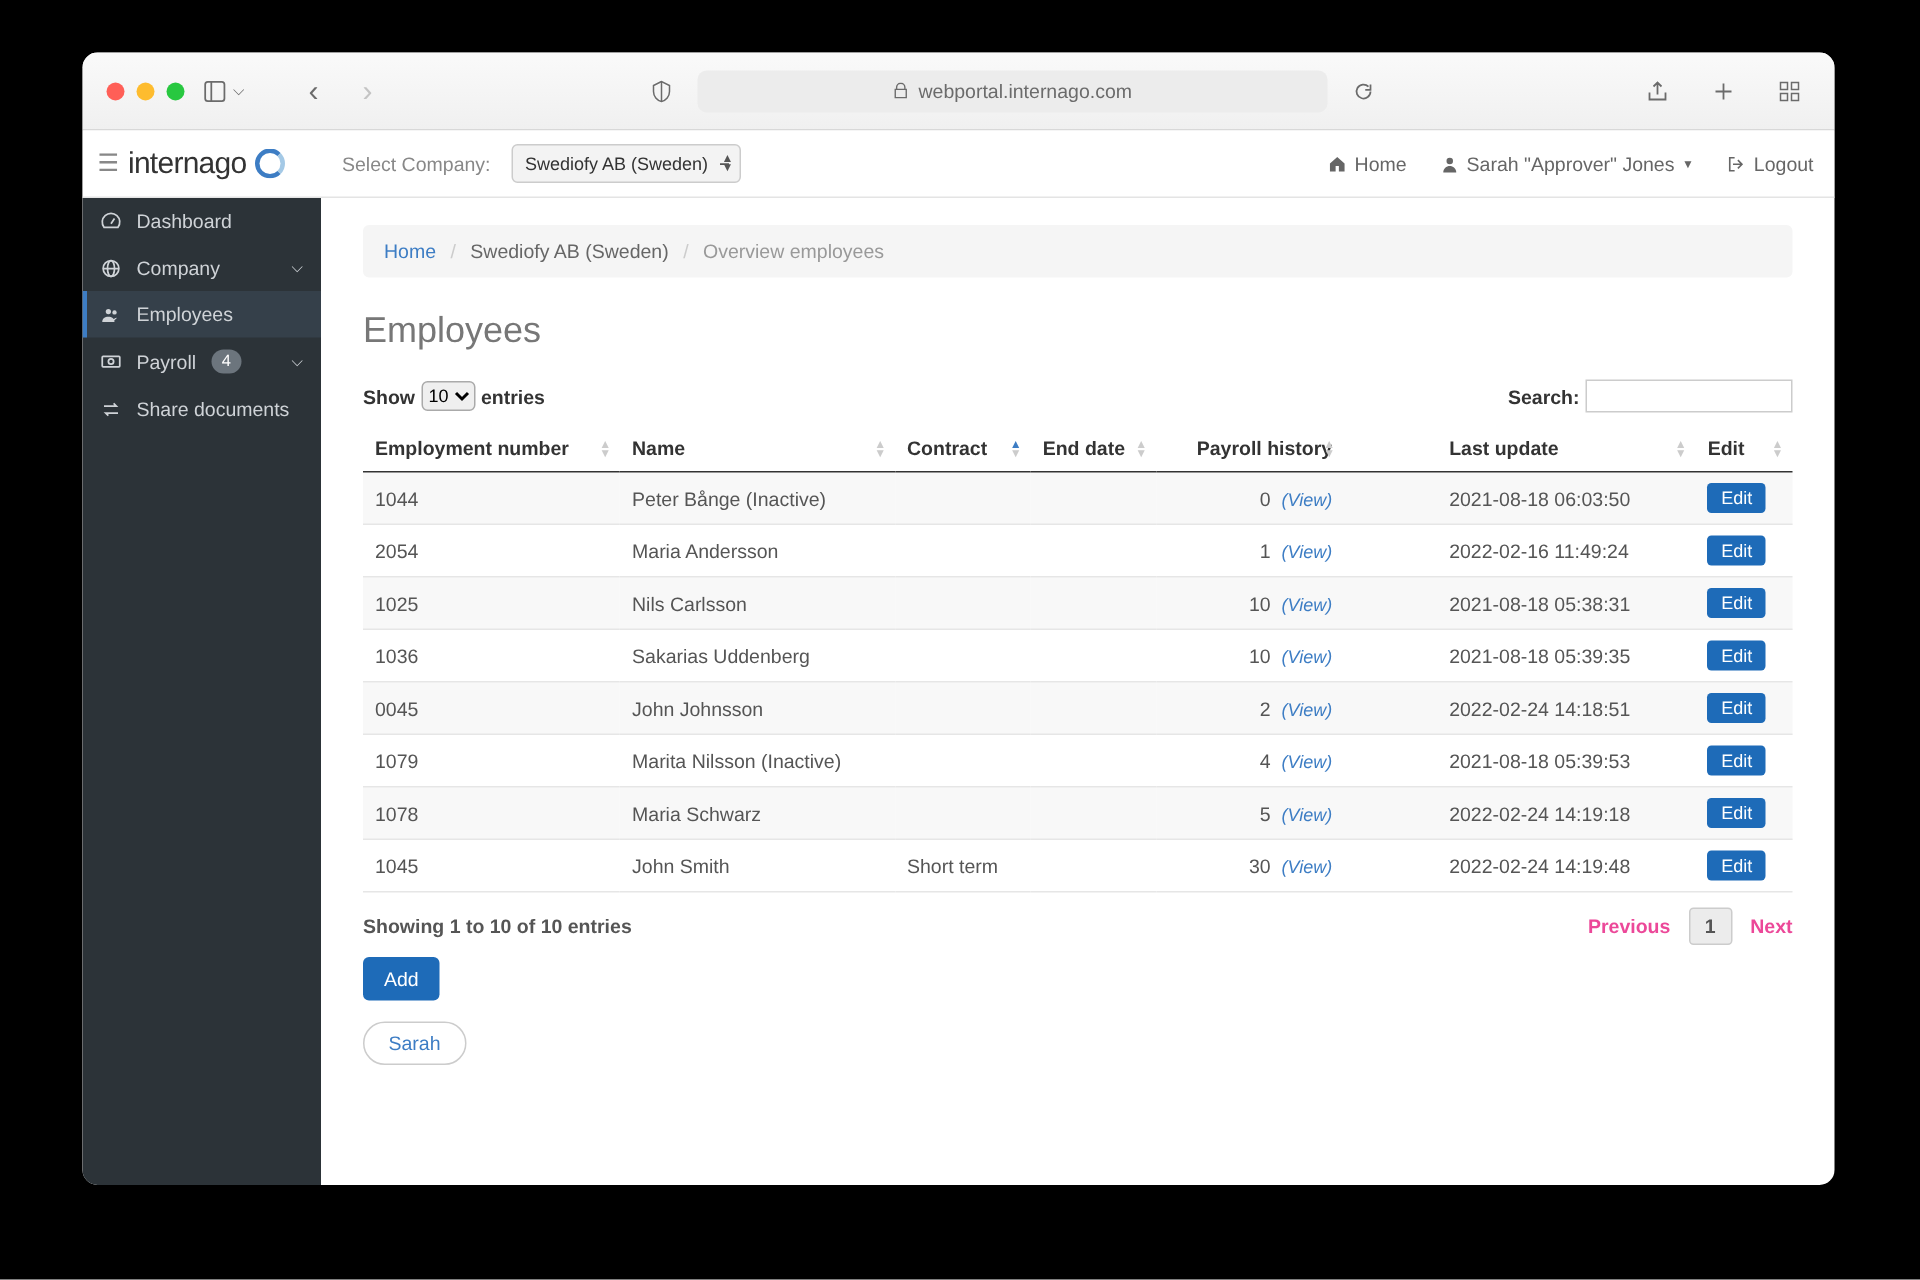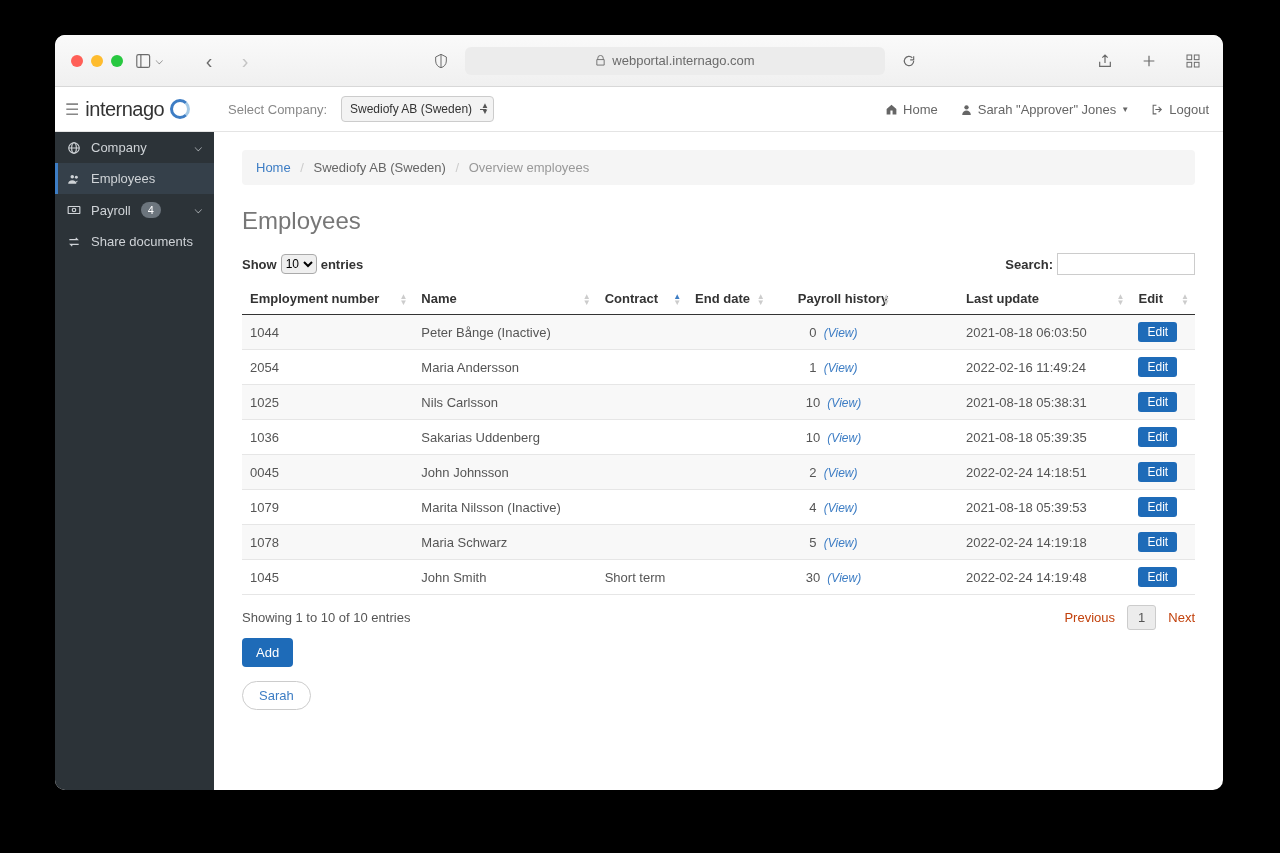--- a/index.html
+++ b/index.html
@@ -66,30 +66,30 @@
 table.data-table { width: 100%; border-collapse: collapse; font-size: 13px; }
 .data-table thead th { text-align: left; padding: 8px; border-bottom: 1px solid #333; font-weight: 600; font-size: 13px; position: relative; }
 .sort-icons { position: absolute; right: 6px; top: 50%; transform: translateY(-50%); display: flex; flex-direction: column; font-size: 8px; color: #ccc; line-height: 5px; gap: 1px; }
 .sort-icons .active-asc { color: #3d7dc4; }
 .data-table tbody tr { border-bottom: 1px solid #e6e6e6; }
 .data-table tbody tr:nth-child(odd) { background: #f8f8f8; }
 .data-table tbody td { padding: 7px 8px; color: #555; }
 .view-link { color: #3d7dc4; font-style: italic; font-size: 12px; cursor: pointer; }
 .edit-btn { background: #1e6bb8; color: #fff; border: none; border-radius: 3px; padding: 3px 9px; font-size: 12px; cursor: pointer; }
 
-.table-footer { display: flex; align-items: center; margin-top: 10px; font-size: 13px; color: #555; }
+.table-footer { display: flex; align-items: center; margin-top: 10px; font-size: 13px; color: #555; font-weight: bold; }
 .pagination { margin-left: auto; display: flex; gap: 12px; align-items: center; color: #999; }
 .pg-btn { padding: 4px 10px; border: 1px solid #ccc; border-radius: 3px; background: #ececec; color: #555; cursor: pointer; font-size: 13px; }
-.pg-disabled { color: #c2410c; cursor: default; text-align: center; }
+.pg-disabled { color: #ec4899; cursor: default; text-align: center; }
 
 .btn-primary { background: #1e6bb8; color: #fff; border: none; border-radius: 4px; padding: 7px 14px; font-size: 13px; cursor: pointer; margin-top: 8px; }
 .btn-outline { background: #fff; color: #3d7dc4; border: 1px solid #ccc; border-radius: 18px; padding: 6px 16px; font-size: 13px; cursor: pointer; margin-top: 14px; display: inline-block; }
 
 .th-right { text-align: right !important; }
-.td-right { text-align: center; }
+.td-right { text-align: right; }
 </style>
 </head>
 <body>
 
 <div class="mac-window">
 
   <div class="safari-bar">
     <div class="traffic-lights">
       <div class="tl tl-red"></div>
       <div class="tl tl-yellow"></div>
@@ -181,20 +181,28 @@
               <path d="M10 4 H4 V20 H10 M14 7 l5 5 l-5 5 M8 12 h11" fill="none" stroke="currentColor" stroke-width="2"></path>
             </svg>
           <span>Logout</span>
         </div>
       </div>
     </div>
   </div>
 
   <div class="app">
     <div class="app-sidebar" id="sidebar-nav">
+        <div class="nav-item">
+          <span class="nav-icon">
+            <svg viewBox="0 0 24 24">
+              <path d="M4 18 a10 10 0 1 1 16 0 z M12 14 l4-6" fill="none" stroke="currentColor" stroke-width="2"></path>
+            </svg>
+          </span>
+          <span>Dashboard</span>
+        </div>
         <div class="nav-item">
           <span class="nav-icon">
             <svg viewBox="0 0 24 24">
               <circle cx="12" cy="12" r="9" fill="none" stroke="currentColor" stroke-width="2"></circle>
               <ellipse cx="12" cy="12" rx="4" ry="9" fill="none" stroke="currentColor" stroke-width="2"></ellipse>
               <line x1="3" y1="12" x2="21" y2="12" stroke="currentColor" stroke-width="2"></line>
             </svg>
           </span>
           <span>Company</span>
           <span class="nav-chevron">⌵</span>

